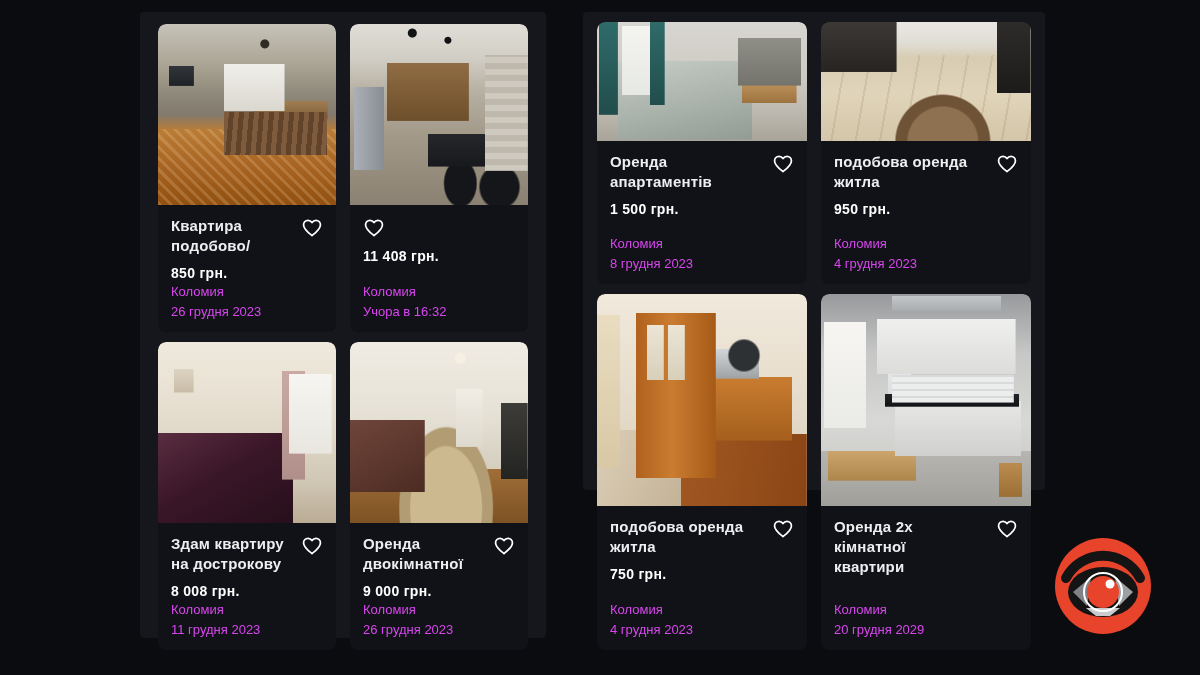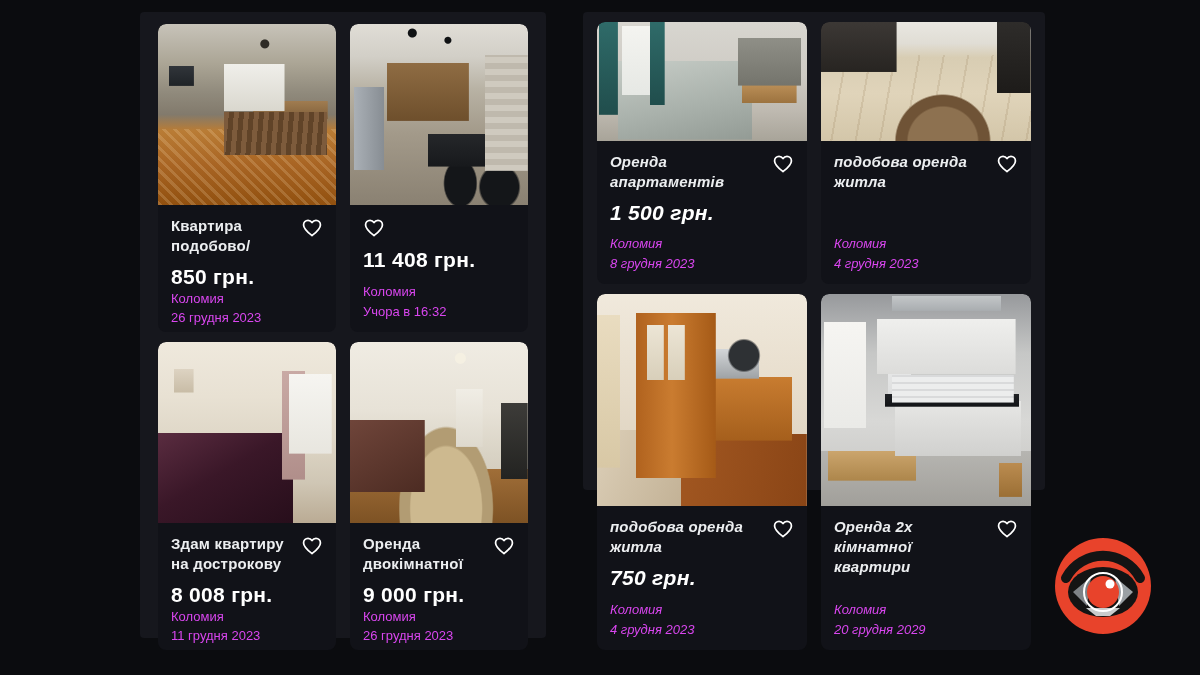--- a/index.html
+++ b/index.html
@@ -9,21 +9,21 @@
     font-family:"Liberation Sans","DejaVu Sans",sans-serif;
     -webkit-font-smoothing:antialiased;
   }
   .panel{
     position:absolute;top:12px;
     background:#16171d;
     border-radius:4px;
     box-sizing:border-box;
   }
   #panel-left{left:140px;width:406px;height:626px;padding:12px 18px;}
-  #panel-right{left:583px;width:462px;height:478px;padding:10px 14px;font-style:italic;}
+  #panel-right{left:583px;width:462px;height:478px;padding:10px 14px;}
   .row{display:flex;gap:14px;margin-bottom:10px;}
   .card{
     background:#111218;
     border-radius:8px;
     overflow:hidden;
     display:flex;flex-direction:column;
   }
   #panel-left .card{width:178px;height:308px;}
   #panel-right .row1 .card{width:210px;height:262px;}
   #panel-right .row2 .card{width:210px;height:356px;}
@@ -32,21 +32,21 @@
   .ph-s{height:119px;}
   .ph-t{height:212px;}
   .card-body{padding:11px 13px;flex:1;display:flex;flex-direction:column;min-height:0;}
   .title-row{display:flex;justify-content:space-between;align-items:flex-start;}
   .title{
     margin:0;font-size:15px;font-weight:600;color:#eceef0;
     line-height:1.32;letter-spacing:.2px;max-width:124px;
   }
   #panel-right .title{max-width:140px;}
   .heart-btn{flex:0 0 auto;margin-top:1px;background:none;border:none;padding:0;cursor:pointer;line-height:0;}
-  .price{margin-top:9px;font-size:21px;font-weight:700;color:#ffffff;letter-spacing:.3px;}
+  .price{margin-top:9px;font-size:14px;font-weight:700;color:#ffffff;letter-spacing:.3px;}
   .meta{margin-top:auto;font-size:13px;color:#d946ef;line-height:1.5;}
   .meta div{white-space:nowrap;}
   #site-logo{position:absolute;left:1053px;top:536px;width:100px;height:100px;}
 
   
   .photo[data-photo="bedroom-parquet"]{background:
     radial-gradient(circle at 60% 11%, #2f2c26 0 4px, rgba(0,0,0,0) 5px),
     linear-gradient(180deg,#31353a,#1f2327) 7% 26% / 14% 11% no-repeat,
     linear-gradient(180deg,#f0efea,#d9d7ce) 56% 30% / 34% 26% no-repeat,
     repeating-linear-gradient(95deg,#7d5b3c 0 5px,#604328 5px 10px) 88% 64% / 58% 24% no-repeat,
@@ -228,20 +228,21 @@
       <div class="photo ph-s" data-photo="wood-floor"></div>
       <div class="card-body">
         <div class="title-row">
           <h3 class="title">подобова оренда житла</h3>
           <button class="heart-btn" aria-label="favorite">
             <svg width="22" height="22" viewBox="0 0 24 24" fill="none" stroke="#ffffff" stroke-width="1.9" stroke-linecap="round" stroke-linejoin="round">
                 <path d="M12 20.3C8.6 17.6 2.8 13.1 2.8 8.6c0-2.9 2.2-5 4.9-5 1.7 0 3.3.9 4.3 2.4 1-1.5 2.6-2.4 4.3-2.4 2.7 0 4.9 2.1 4.9 5 0 4.5-5.8 9-9.2 11.7z"></path>
               </svg>
           </button>
         </div>
+        <div class="price">950 грн.</div>
         <div class="meta">
           <div>Коломия</div>
           <div>4 грудня 2023</div>
         </div>
       </div>
     </article>
 
   </div>
   <div class="row row2">
 

